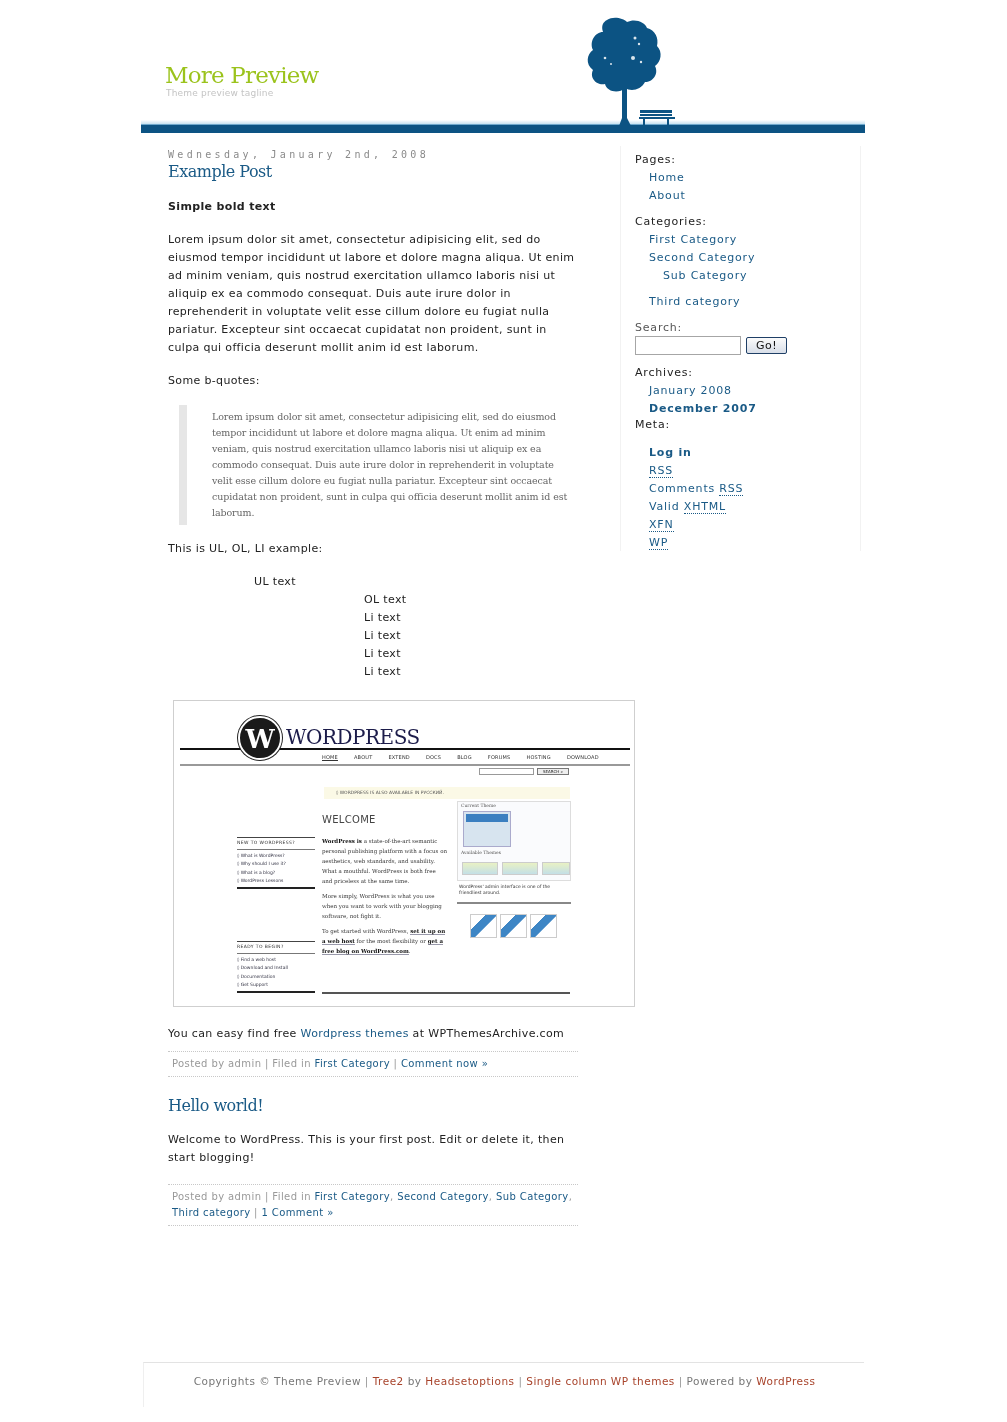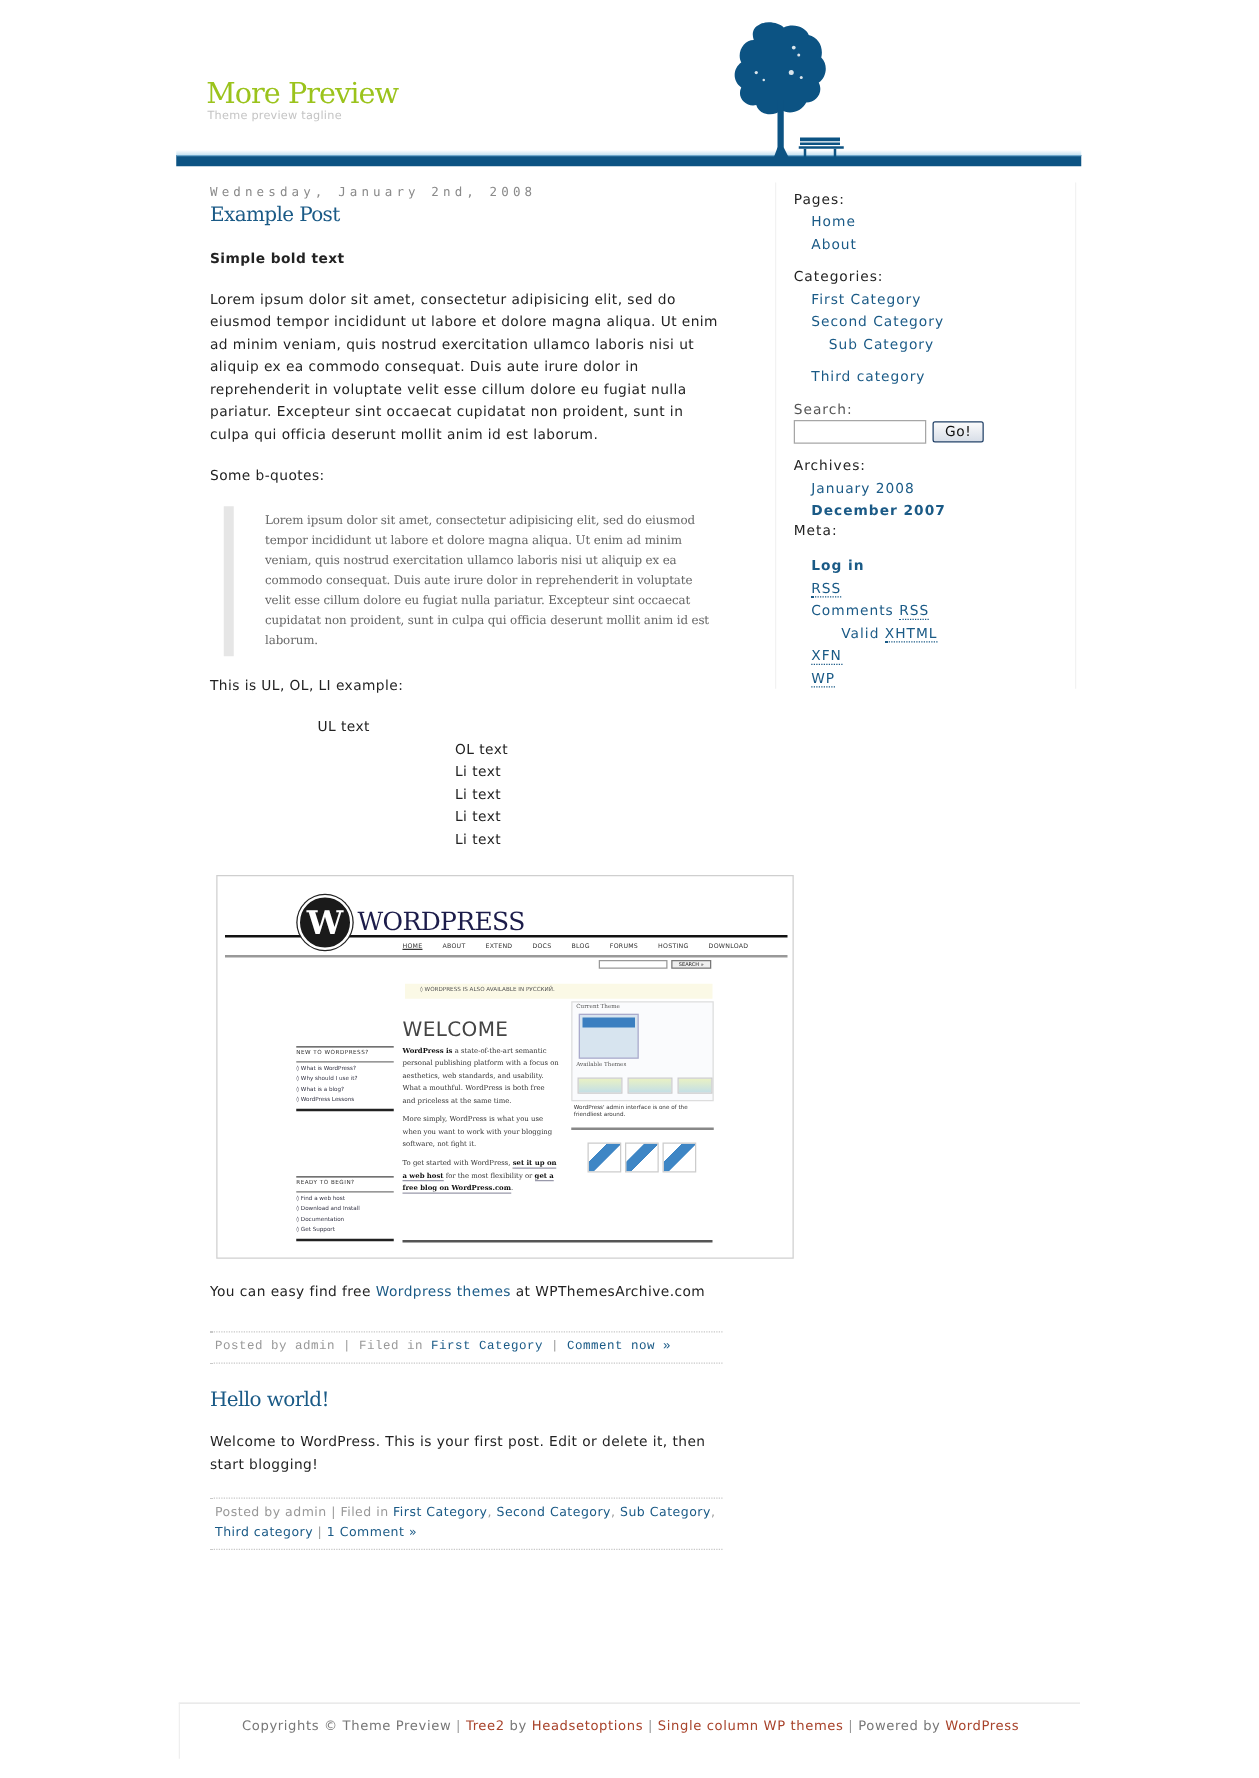--- a/index.html
+++ b/index.html
@@ -33,21 +33,21 @@
   .shot { margin-top: 12px; margin-left: 5px; width: 462px; height: 307px; border: 1px solid #cfcfcf; position: relative; background: #fff; overflow: hidden; font-family: "DejaVu Sans", sans-serif; }
   .shot .topline { position: absolute; left: 6px; top: 47px; width: 450px; height: 2px; background: #111; }
   .shot .navline { position: absolute; left: 6px; top: 63px; width: 450px; height: 2px; background: #999; }
   .shot .wp-logo { position: absolute; left: 64px; top: 15px; width: 44px; height: 44px; border-radius: 50%; background: #1a1a1a; border: 2px solid #fff; box-shadow: 0 0 0 1px #222; color: #fff; font-family: "DejaVu Serif", serif; font-weight: bold; font-size: 26px; text-align: center; line-height: 42px; }
   .shot .wp-word { position: absolute; left: 112px; top: 24px; font-family: "DejaVu Serif", serif; font-size: 20px; color: #1c1c4a; letter-spacing: -0.5px; }
   .shot .nav { position: absolute; left: 148px; top: 53px; font-size: 5px; color: #333; letter-spacing: 0.2px; }
   .shot .nav span { margin-right: 16px; }
   .shot .search { position: absolute; left: 305px; top: 67px; width: 55px; height: 7px; border: 1px solid #999; }
   .shot .searchbtn { position: absolute; left: 363px; top: 67px; width: 32px; height: 7px; border: 1px solid #777; background: #eee; font-size: 4px; line-height: 6px; text-align: center; }
   .shot .notice { position: absolute; left: 150px; top: 86px; width: 246px; height: 12px; background: #fbf9e6; font-size: 4.5px; line-height: 12px; padding-left: 12px; color: #555; }
-  .shot .welcome { position: absolute; left: 148px; top: 113px; font-size: 16px; color: #444; letter-spacing: 0.3px; }
+  .shot .welcome { position: absolute; left: 148px; top: 113px; font-size: 10px; color: #444; letter-spacing: 0.3px; }
   .shot .wtext { position: absolute; left: 148px; top: 135px; width: 125px; font-family: "DejaVu Serif", serif; font-size: 5.5px; line-height: 10px; color: #333; }
   .shot .wtext b { color: #111; }
   .shot .side { position: absolute; left: 63px; width: 78px; font-size: 4.5px; line-height: 8.5px; color: #334; }
   .shot .side .h { border-top: 1.5px solid #444; border-bottom: 1px solid #777; padding: 1px 0; margin-bottom: 2px; color: #333; letter-spacing: 0.4px; }
   .shot .side .bottom { border-top: 2px solid #222; margin-top: 1px; }
   .shot .cur { position: absolute; left: 283px; top: 100px; width: 114px; height: 80px; border: 1px solid #ddd; background: #fafbfd; }
   .shot .cur .bl { position: absolute; left: 5px; top: 9px; width: 48px; height: 36px; background: #d7e4ef; border: 1px solid #aac; }
   .shot .cur .bl::before { content: ""; position: absolute; left: 2px; top: 2px; width: 42px; height: 8px; background: #3b7fc0; }
   .shot .cur .lbl { position: absolute; left: 3px; top: 1px; font-family: "DejaVu Serif", serif; font-size: 4.5px; color: #555; }
   .shot .cur .lbl2 { position: absolute; left: 3px; top: 48px; font-family: "DejaVu Serif", serif; font-size: 4.5px; color: #555; }
@@ -173,21 +173,21 @@
       <div class="thumb" style="left:296px;"></div>
       <div class="thumb" style="left:326px;"></div>
       <div class="thumb" style="left:356px;"></div>
       <div class="foot"></div>
     </div>
 
     <div class="post-body easy">
       <span>You can easy find free </span><a>Wordpress themes</a><span> at WPThemesArchive.com</span>
     </div>
 
-    <div class="postmeta" style="margin-top:21px;font-family:Liberation Mono, monospace;">
+    <div class="postmeta" style="margin-top:7px;">
       <span>Posted by admin | Filed in </span><a>First Category</a><span> | </span><a>Comment now »</a>
     </div>
   </div>
 
   <div class="post" style="margin-top:19px;">
     <div class="post-title">Hello world!</div>
     <div class="post-body" style="margin-top:13px;">Welcome to WordPress. This is your first post. Edit or delete it, then start blogging!</div>
     <div class="postmeta" style="margin-top:17px;">
       <span>Posted by admin | Filed in </span><a>First Category</a><span>, </span><a>Second Category</a><span>, </span><a>Sub Category</a><span>, </span><a>Third category</a><span> | </span><a>1 Comment »</a>
     </div>
@@ -210,21 +210,21 @@
   <button class="sb-btn">Go!</button>
 
   <div class="sb-head" style="top:220px;">Archives:</div>
   <a class="sb-link" style="left:28px;top:238px;">January 2008</a>
   <a class="sb-link" style="left:28px;top:256px;font-weight:bold;">December 2007</a>
 
   <div class="sb-head" style="top:272px;text-align:center;">Meta:</div>
   <a class="sb-link" style="left:28px;top:300px;font-weight:bold;">Log in</a>
   <a class="sb-link" style="left:28px;top:318px;"><span class="abbr">RSS</span></a>
   <a class="sb-link" style="left:28px;top:336px;"><span>Comments </span><span class="abbr">RSS</span></a>
-  <a class="sb-link" style="left:28px;top:354px;margin-left:24px;"><span>Valid </span><span class="abbr">XHTML</span></a>
+  <a class="sb-link" style="left:28px;top:354px;"><span>Valid </span><span class="abbr">XHTML</span></a>
   <a class="sb-link" style="left:28px;top:372px;"><span class="abbr">XFN</span></a>
   <a class="sb-link" style="left:28px;top:390px;"><span class="abbr">WP</span></a>
 </div>
 
 <div class="footer">
   <div class="footer-text">
     <span>Copyrights © Theme Preview</span><span class="sep"> | </span><a>Tree2</a><span> by </span><a>Headsetoptions</a><span class="sep"> | </span><a>Single column WP themes</a><span class="sep"> | </span><span>Powered by </span><a>WordPress</a>
   </div>
 </div>
 

